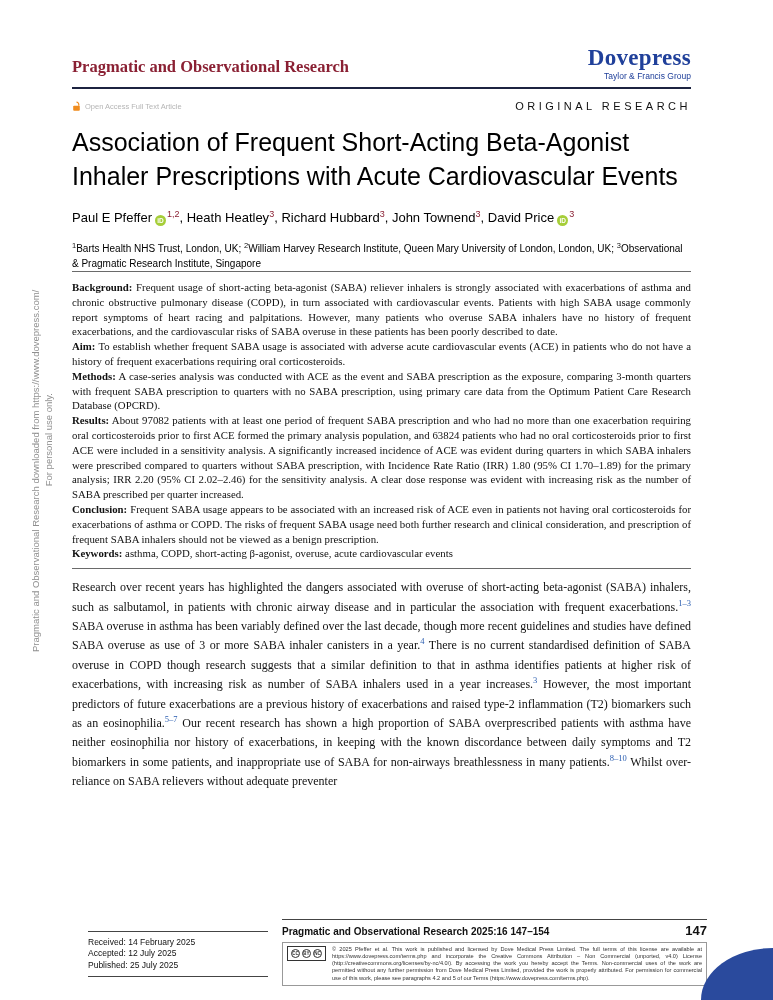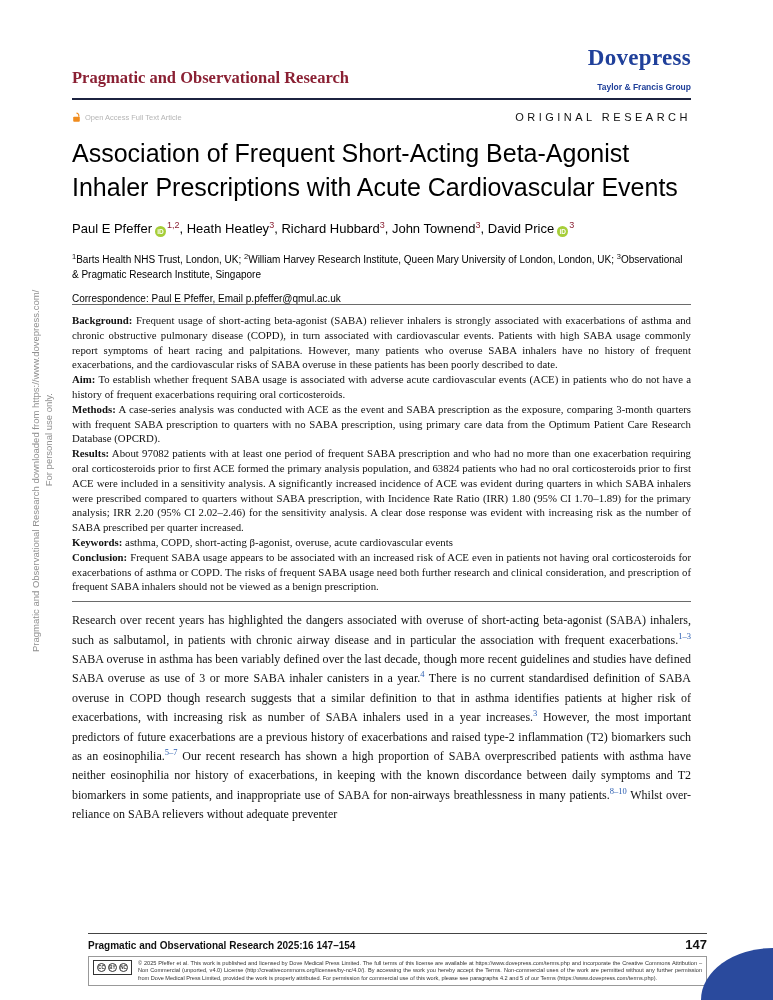--- a/index.html
+++ b/index.html
@@ -57,22 +57,22 @@
     font-family: "Liberation Serif", serif;
     font-weight: bold;
     font-size: 23px;
     color: #20409a;
     letter-spacing: 0.3px;
     line-height: 24px;
   }
   .logo-sub {
     font-size: 8.5px;
     color: #20409a;
-    margin-top: 12px;
-    font-weight: bold;
+    margin-top: 1px;
+    font-weight: normal;
   }
   .header-rule {
     border-top: 2.5px solid #1c2340;
     margin-top: 6px;
   }
 
   
   .meta-row {
     display: flex;
     justify-content: space-between;
@@ -271,36 +271,40 @@
       </span>
       <span class="article-type">ORIGINAL RESEARCH</span>
     </div>
 
     <h1 class="title">Association of Frequent Short-Acting Beta-Agonist Inhaler Prescriptions with Acute Cardiovascular Events</h1>
 
     <div class="authors"><span>Paul E Pfeffer<span class="orcid">iD</span><sup class="auth">1,2</sup></span>, <span>Heath Heatley<sup class="auth">3</sup></span>, <span>Richard Hubbard<sup class="auth">3</sup></span>, <span>John Townend<sup class="auth">3</sup></span>, <span>David Price<span class="orcid">iD</span><sup class="auth">3</sup></span></div>
 
     <p class="affiliations"><sup class="aff">1</sup>Barts Health NHS Trust, London, UK; <sup class="aff">2</sup>William Harvey Research Institute, Queen Mary University of London, London, UK; <sup class="aff">3</sup>Observational &amp; Pragmatic Research Institute, Singapore</p>
 
-    <p class="correspondence"><span>Correspondence: Paul E Pfeffer, Email </span><span>p.pfeffer@qmul.ac.uk</span></p>
 
     <div class="abstract">
       <p><b>Background:</b><span> Frequent usage of short-acting beta-agonist (SABA) reliever inhalers is strongly associated with exacerbations of asthma and chronic obstructive pulmonary disease (COPD), in turn associated with cardiovascular events. Patients with high SABA usage commonly report symptoms of heart racing and palpitations. However, many patients who overuse SABA inhalers have no history of frequent exacerbations, and the cardiovascular risks of SABA overuse in these patients has been poorly described to date.</span></p>
       <p><b>Aim:</b><span> To establish whether frequent SABA usage is associated with adverse acute cardiovascular events (ACE) in patients who do not have a history of frequent exacerbations requiring oral corticosteroids.</span></p>
       <p><b>Methods:</b><span> A case-series analysis was conducted with ACE as the event and SABA prescription as the exposure, comparing 3-month quarters with frequent SABA prescription to quarters with no SABA prescription, using primary care data from the Optimum Patient Care Research Database (OPCRD).</span></p>
       <p><b>Results:</b><span> About 97082 patients with at least one period of frequent SABA prescription and who had no more than one exacerbation requiring oral corticosteroids prior to first ACE formed the primary analysis population, and 63824 patients who had no oral corticosteroids prior to first ACE were included in a sensitivity analysis. A significantly increased incidence of ACE was evident during quarters in which SABA inhalers were prescribed compared to quarters without SABA prescription, with Incidence Rate Ratio (IRR) 1.80 (95% CI 1.70–1.89) for the primary analysis; IRR 2.20 (95% CI 2.02–2.46) for the sensitivity analysis. A clear dose response was evident with increasing risk as the number of SABA prescribed per quarter increased.</span></p>
+      <p><b>Conclusion:</b><span> Frequent SABA usage appears to be associated with an increased risk of ACE even in patients not having oral corticosteroids for exacerbations of asthma or COPD. The risks of frequent SABA usage need both further research and clinical consideration, and prescription of frequent SABA inhalers should not be viewed as a benign prescription.</span></p>
       <p><b>Keywords:</b><span> asthma, COPD, short-acting β-agonist, overuse, acute cardiovascular events</span></p>
-      <p><b>Conclusion:</b><span> Frequent SABA usage appears to be associated with an increased risk of ACE even in patients not having oral corticosteroids for exacerbations of asthma or COPD. The risks of frequent SABA usage need both further research and clinical consideration, and prescription of frequent SABA inhalers should not be viewed as a benign prescription.</span></p>
     </div>
 
     <p class="body-par">Research over recent years has highlighted the dangers associated with overuse of short-acting beta-agonist (SABA) inhalers, such as salbutamol, in patients with chronic airway disease and in particular the association with frequent exacerbations.<sup class="ref">1–3</sup> SABA overuse in asthma has been variably defined over the last decade, though more recent guidelines and studies have defined SABA overuse as use of 3 or more SABA inhaler canisters in a year.<sup class="ref">4</sup> There is no current standardised definition of SABA overuse in COPD though research suggests that a similar definition to that in asthma identifies patients at higher risk of exacerbations, with increasing risk as number of SABA inhalers used in a year increases.<sup class="ref">3</sup> However, the most important predictors of future exacerbations are a previous history of exacerbations and raised type-2 inflammation (T2) biomarkers such as an eosinophilia.<sup class="ref">5–7</sup> Our recent research has shown a high proportion of SABA overprescribed patients with asthma have neither eosinophilia nor history of exacerbations, in keeping with the known discordance between daily symptoms and T2 biomarkers in some patients, and inappropriate use of SABA for non-airways breathlessness in many patients.<sup class="ref">8–10</sup> Whilst over-reliance on SABA relievers without adequate preventer</p>
 
   </div>
 
   <div class="footer">
+    <div class="dates-box">
+      <div>Received: 14 February 2025</div>
+      <div>Accepted: 12 July 2025</div>
+      <div>Published: 25 July 2025</div>
+    </div>
     <div class="footer-right">
       <div class="citation-row">
         <span class="citation">Pragmatic and Observational Research 2025:16 147–154</span>
         <span class="page-num">147</span>
       </div>
       <div class="license-box">
         <span class="cc-badge">
             <span class="cc-circle">CC</span>
             <span class="cc-circle">BY</span>
             <span class="cc-circle">NC</span>

